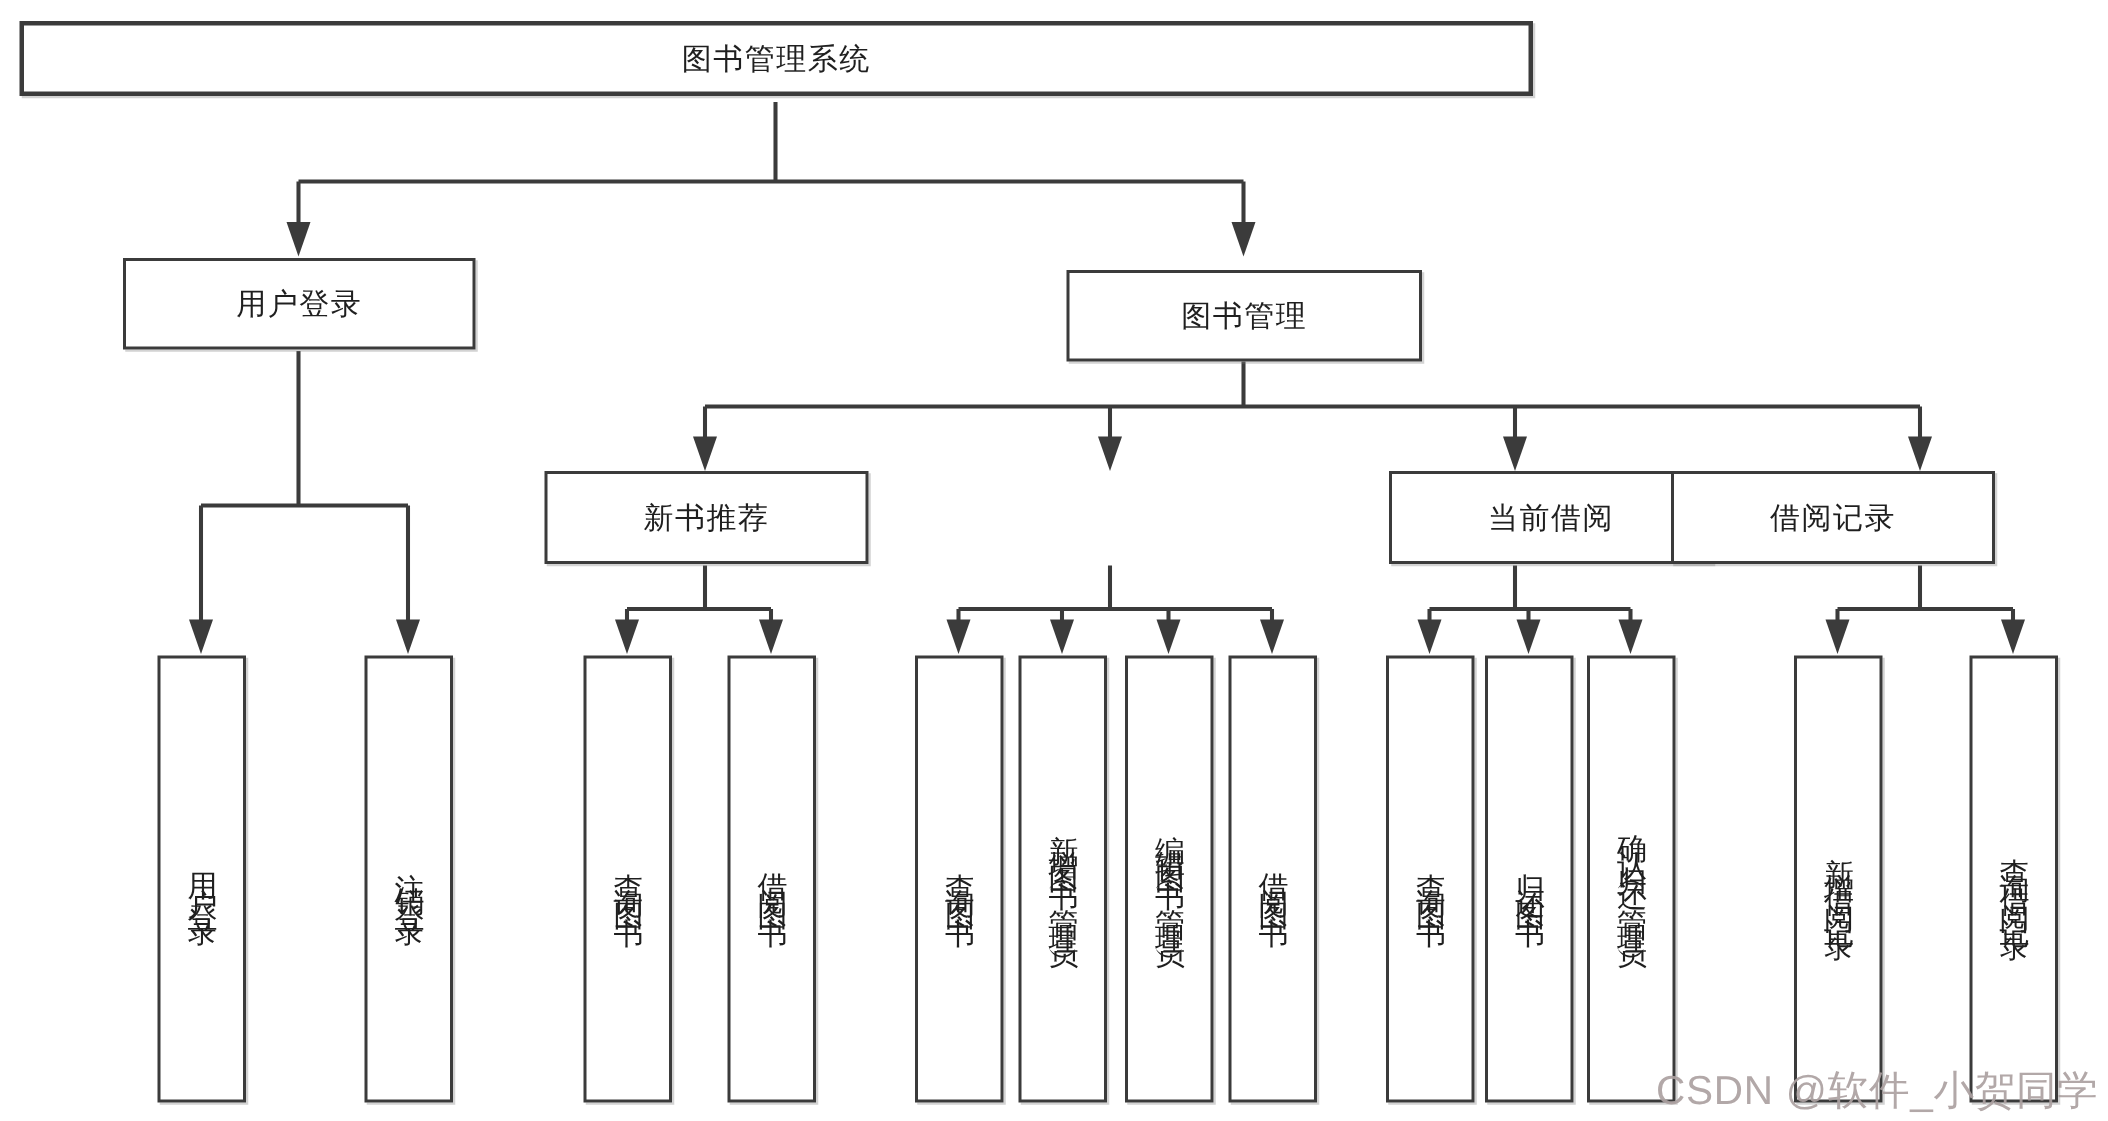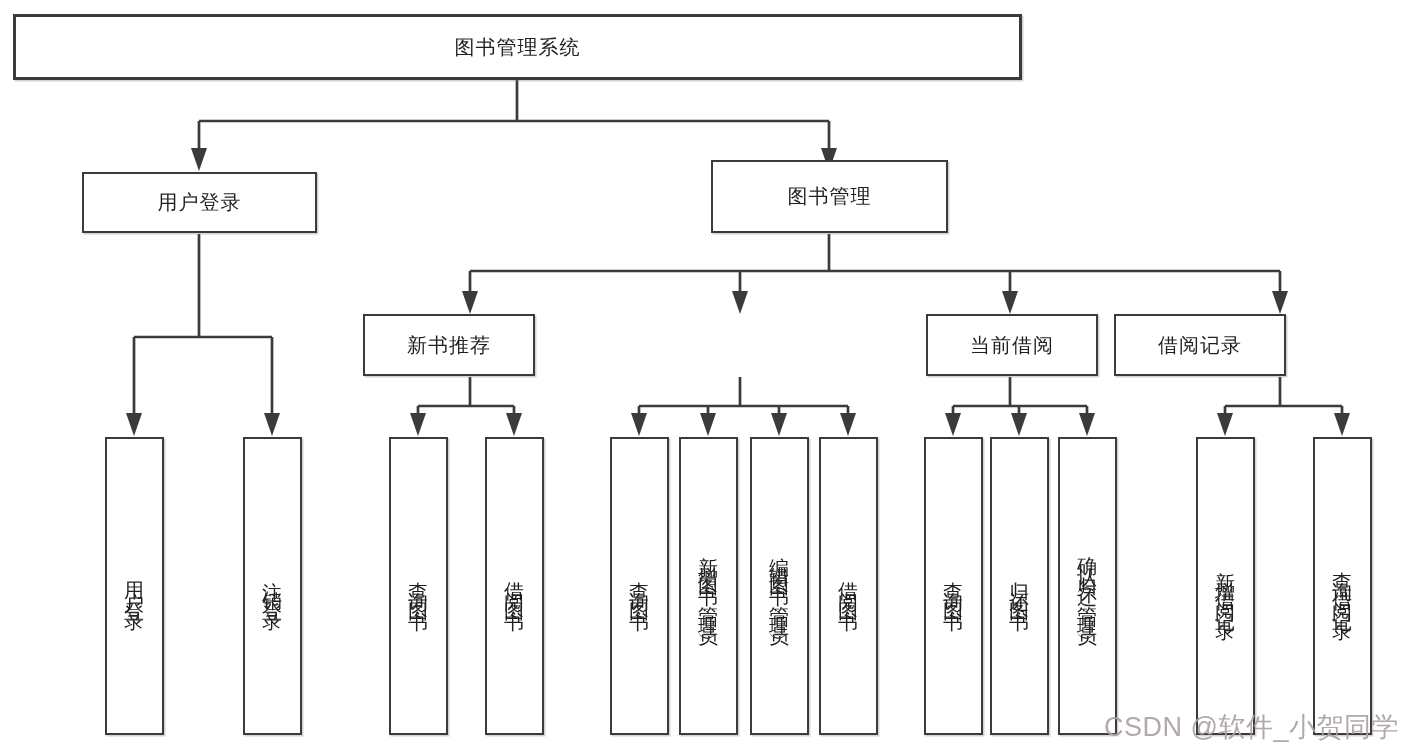--- a/index.html
+++ b/index.html
@@ -52,24 +52,24 @@
   .box.root { border-width: 3px; }
   .box.v span {
     writing-mode: vertical-rl;
     text-orientation: mixed;
     font-size: 20px;
     letter-spacing: 10px;
     line-height: 1;
     white-space: nowrap;
   }
   
-  .n-root  { left: 13px;  top: 14px;  width: 1009px; height: 66px; }
+  .n-root  { left: 13px;  top: 14px;  width: 1009px; height: 50px; }
   .n-l2a   { left: 82px;  top: 172px; width: 235px;  height: 61px; }
-  .n-l2b   { left: 711px; top: 160px; width: 237px;  height: 73px; }
-  .n-l3    { top: 314px;  width: 172px; height: 62px; }
+  .n-l2b   { left: 711px; top: 180px; width: 237px;  height: 61px; }
+  .n-l3    { top: 314px;  width: 216px; height: 62px; }
   .n-l3a   { left: 363px; }
   .n-l3b   { left: 633px; }
   .n-l3c   { left: 926px; }
   .n-l3d   { left: 1114px; }
   .leaf    { top: 437px; width: 59px; height: 298px; }
   .lf1  { left: 105px; }
   .lf2  { left: 243px; }
   .lf3  { left: 389px; }
   .lf4  { left: 485px; }
   .lf5  { left: 610px; }

